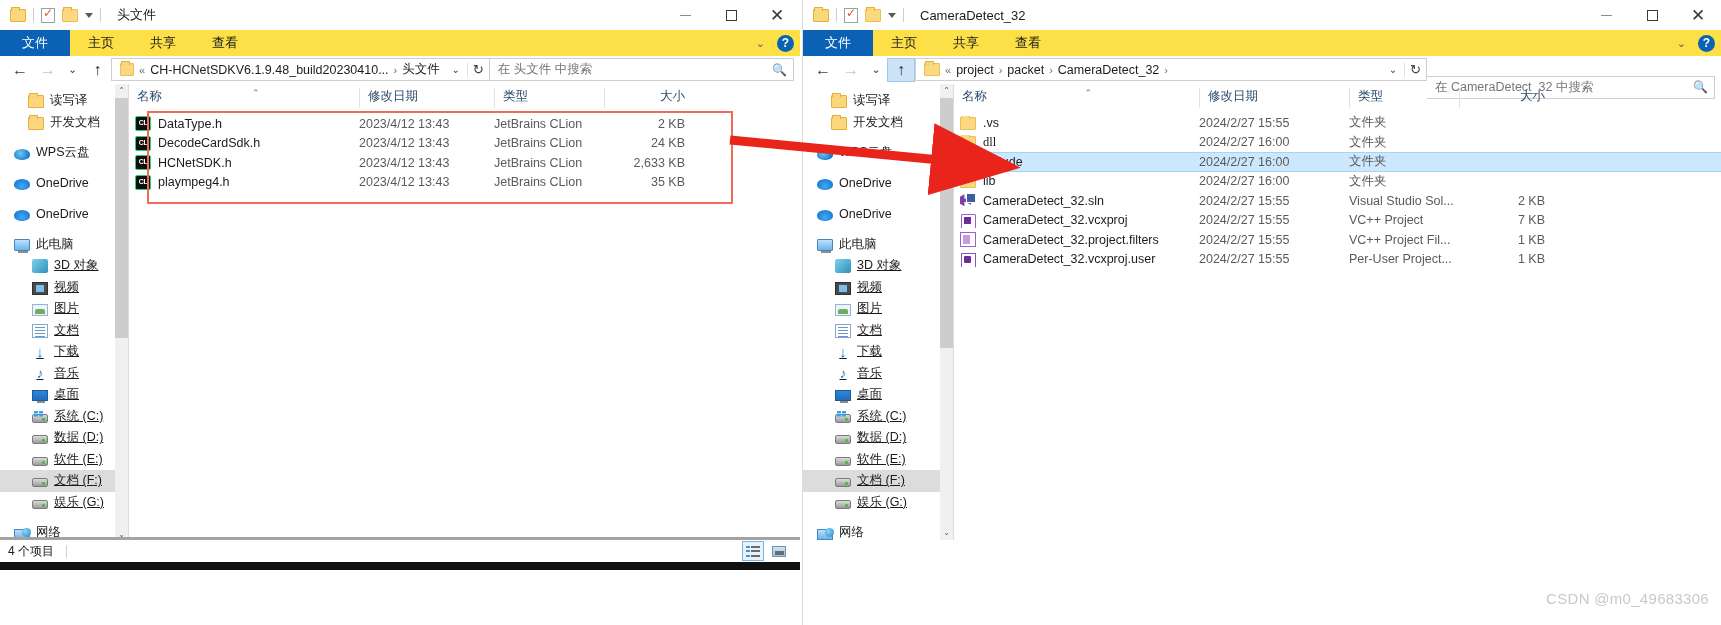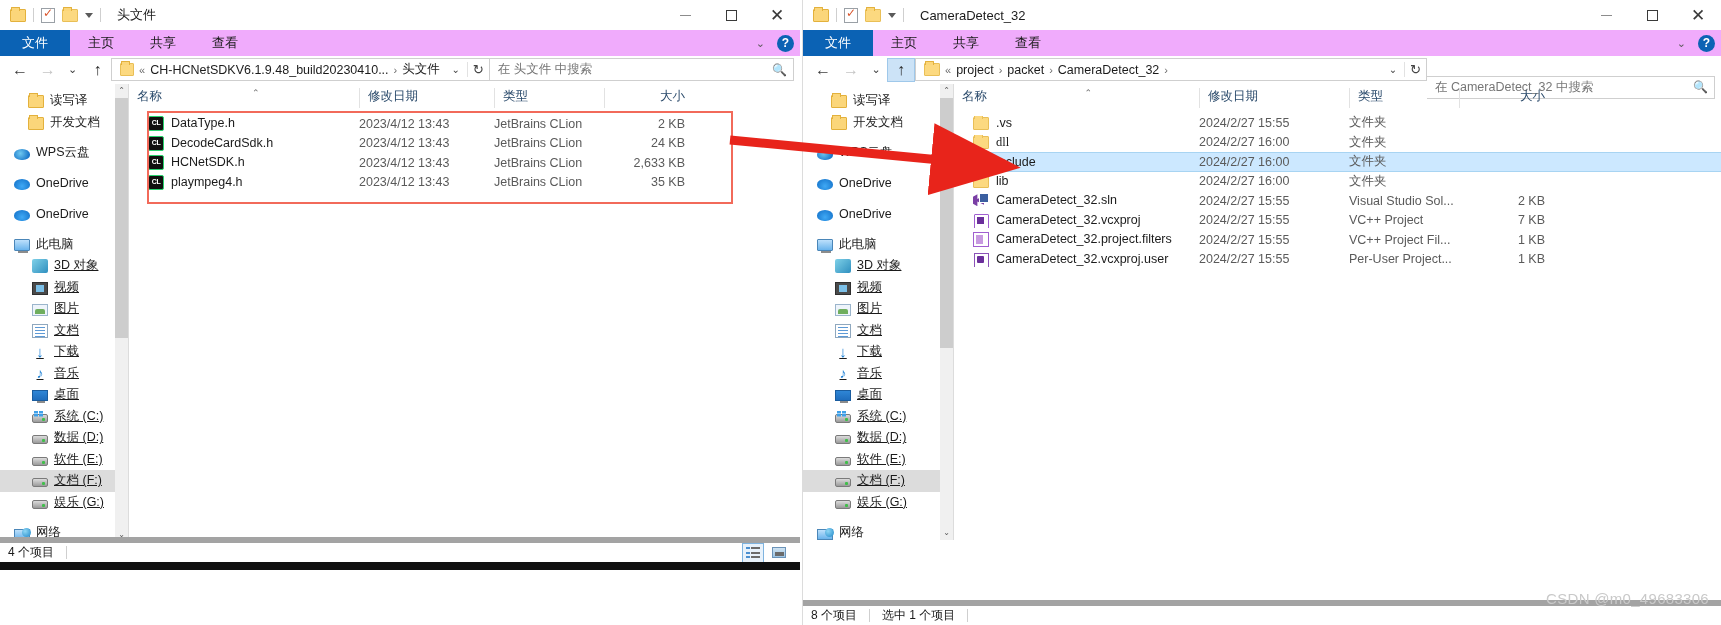--- a/index.html
+++ b/index.html
@@ -35,21 +35,21 @@
   .win-title { font-size: 13px; color:#1b1b1b; margin-left: 9px; letter-spacing:0; }
 
   .caption-btns { position:absolute; right:0; top:0; height:30px; display:flex; }
   .capbtn { width:46px; height:30px; display:flex; align-items:center; justify-content:center; color:#3a3a3a; font-size:13px; }
   .capbtn .min { width:11px; height:1px; background:#8c8c8c; display:block; }
   .capbtn .max { width:11px; height:11px; border:1px solid #3a3a3a; display:block; }
   .capbtn .cls { font-size:17px; line-height:17px; font-family:"DejaVu Sans", sans-serif; color:#3a3a3a;}
   .capbtn.min-l .min { background:#8c8c8c; }
 
   
-  .ribbon { height: 26px; display:flex; align-items:stretch; position:relative; background:#f0abfc; }
+  .ribbon { height: 26px; display:flex; align-items:stretch; position:relative; background:#fde047; }
   .rtab { display:flex; align-items:center; padding: 0 18px; font-size:13px; color:#1b1b1b; }
   .rtab.active { background:#0b62b4; color:#ffffff; padding: 0 22px; }
   .ribbon-right { position:absolute; right:6px; top:0; height:26px; display:flex; align-items:center; gap:12px; }
   .chev { color:#5a5a5a; font-size:11px; }
   .help-ico {
     width:17px;height:17px;border-radius:50%;background:#0b62b4;color:#fff;
     font-size:12px;font-weight:bold; display:flex;align-items:center;justify-content:center;
   }
 
   
@@ -128,21 +128,21 @@
   .colhdr { height:24px; display:flex; align-items:flex-end; position:relative; }
   .col { font-size:12.5px; color:#2a4a6b; padding-bottom:3px; position:relative; }
   .col + .col { border-left:1px solid #e2e2e2; }
   .col span { padding-left:8px; display:inline-block; }
   .col.num span { display:block; text-align:right; padding-right:14px; padding-left:0; }
   .sortcaret { position:absolute; font-size:9px; color:#6b6b6b; top:0px; }
 
   .row { height:19.5px; display:flex; align-items:center; font-size:12.5px; color:#1b1b1b; }
   .row.sel { background:#cce8ff; border-top:1px solid #a8d4f2; border-bottom:1px solid #a8d4f2; }
   .cell { white-space:nowrap; overflow:hidden; }
-  .cell.name { display:flex; align-items:flex-start; gap:7px; padding-left:19px; }
+  .cell.name { display:flex; align-items:center; gap:7px; padding-left:6px; }
   .cell.gray { color:#5a5a5a; }
   .cell.num { text-align:right; padding-right:14px; }
 
   .fi { width:16px;height:16px;flex:none;position:relative; }
   .fi.folder { background:#fcd980; border:1px solid #e9bf57; height:13px; margin-top:1px; border-radius:1px;}
   .fi.folder::before{content:"";position:absolute;left:0;top:-3px;width:7px;height:3px;background:#fcd980;border:1px solid #e9bf57;border-bottom:none;}
   .fi.clion { background:#101010; border:1.5px solid #2ad36f; border-radius:2px; height:15px; }
   .fi.clion::after{ content:"CL"; position:absolute; left:0; right:0; top:0; color:#ffffff; font-size:7px;
      font-family:"Liberation Sans",sans-serif; font-weight:bold; text-align:center; line-height:12px; letter-spacing:-0.5px;}
   .fi.sln { background:#fff; height:15px; }
@@ -153,21 +153,21 @@
   .fi.vcx::before{content:"";position:absolute;left:1px;top:1px;width:13px;height:13px;border:1.5px solid #a05fd0;border-radius:1px;}
   .fi.vcx::after{content:"";position:absolute;left:4px;top:4px;width:7px;height:7px;background:#6a2f9a;}
   .fi.filters { background:#fff; border:1px solid #a05fd0; height:15px; }
   .fi.filters::after{content:"";position:absolute;left:2px;top:2px;width:7px;height:9px;background:#c79ae0;}
   .fi.user { background:#fff; height:15px; }
   .fi.user::before{content:"";position:absolute;left:1px;top:1px;width:13px;height:13px;border:1.5px solid #8b52b8;}
   .fi.user::after{content:"";position:absolute;left:4px;top:4px;width:7px;height:7px;background:#6a2f9a;border-radius:1px;}
 
   
   .statusbar { position:absolute; left:0; bottom:0; height:25px; width:100%;
-      border-top:6px solid #a3a3a3; background:#fff; display:flex; align-items:center; }
+      border-top:3px solid #a3a3a3; background:#fff; display:flex; align-items:center; }
   .statusbar .txt { font-size:12px; color:#1b1b1b; padding-left:8px; }
   .statusbar .divider { width:1px; height:13px; background:#cfcfcf; margin:0 12px; }
   .viewbtns { margin-left:auto; display:flex; align-items:center; gap:4px; padding-right:10px; }
   .vbtn { width:22px;height:20px; display:flex;align-items:center;justify-content:center; }
   .vbtn.active { border:1px solid #7fb4e0; background:#e8f2fb; }
   .vb-details { width:14px;height:11px; position:relative; }
   .vb-details::before{content:"";position:absolute;left:0;top:0;width:4px;height:11px;
     background:linear-gradient(#4a8fd0,#4a8fd0) 0 0/4px 2px no-repeat,
                linear-gradient(#4a8fd0,#4a8fd0) 0 4.5px/4px 2px no-repeat,
                linear-gradient(#4a8fd0,#4a8fd0) 0 9px/4px 2px no-repeat;}
@@ -640,26 +640,20 @@
                 <span>CameraDetect_32.vcxproj.user</span>
               </div>
               <div class="cell gray" style="width: 150px;">2024/2/27 15:55</div>
               <div class="cell gray" style="width: 110px;">Per-User Project...</div>
               <div class="cell gray num" style="width: 100px;">1 KB</div>
             </div>
           </div>
       </div>
     </div>
 
-    <div class="statusbar">
-      <span class="txt">8 个项目</span>
-      <span class="divider"></span>
-      <span class="txt" style="padding-left:0">选中 1 个项目</span>
-      <span class="divider"></span>
-    </div>
   </div>
 
   <div class="hl-rect" style="left:147px; top:111px; width:586px; height:93px;"></div>
 
   <svg class="arrow-svg" width="1721" height="625">
     <defs>
       <marker id="ah" markerWidth="10" markerHeight="8" refX="1" refY="4" orient="auto">
         <polygon points="0,0 10,4 0,8" fill="#e8241b"></polygon>
       </marker>
     </defs>

